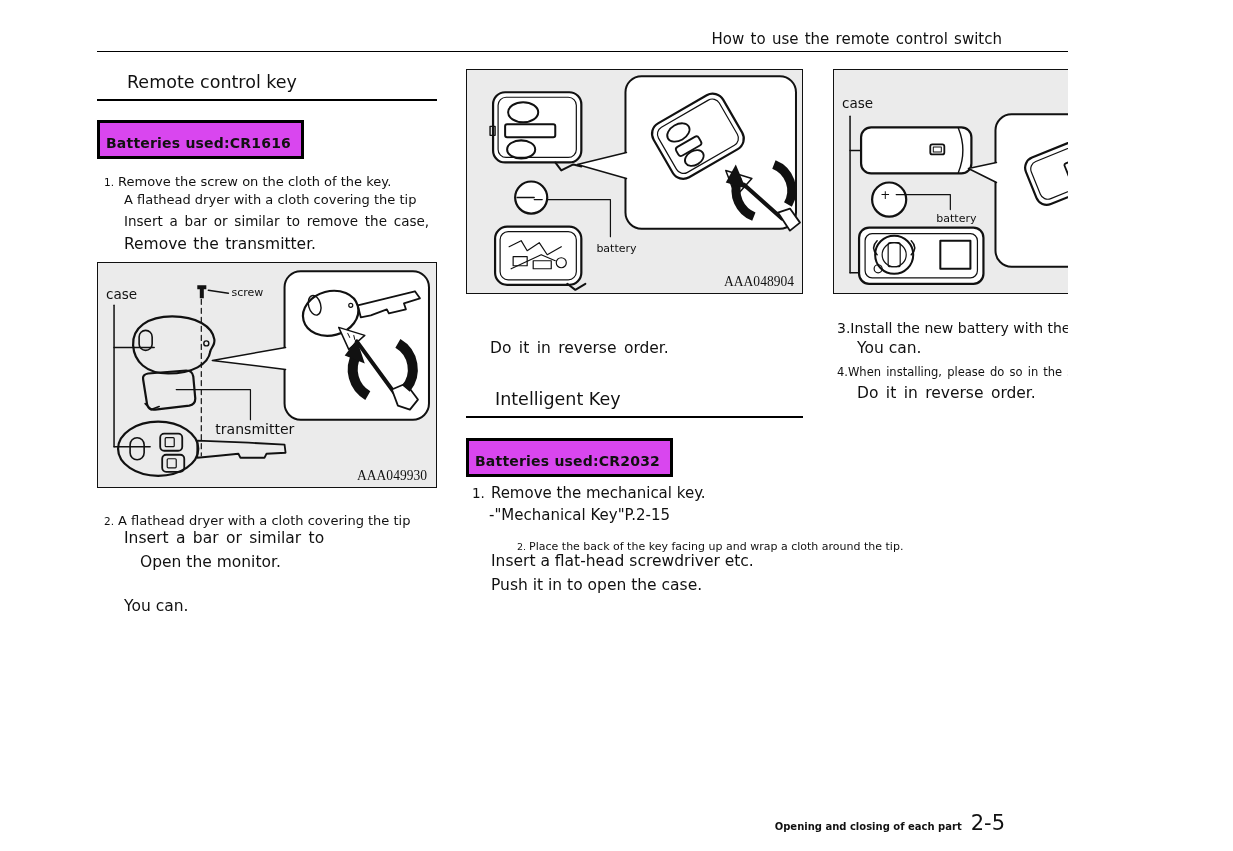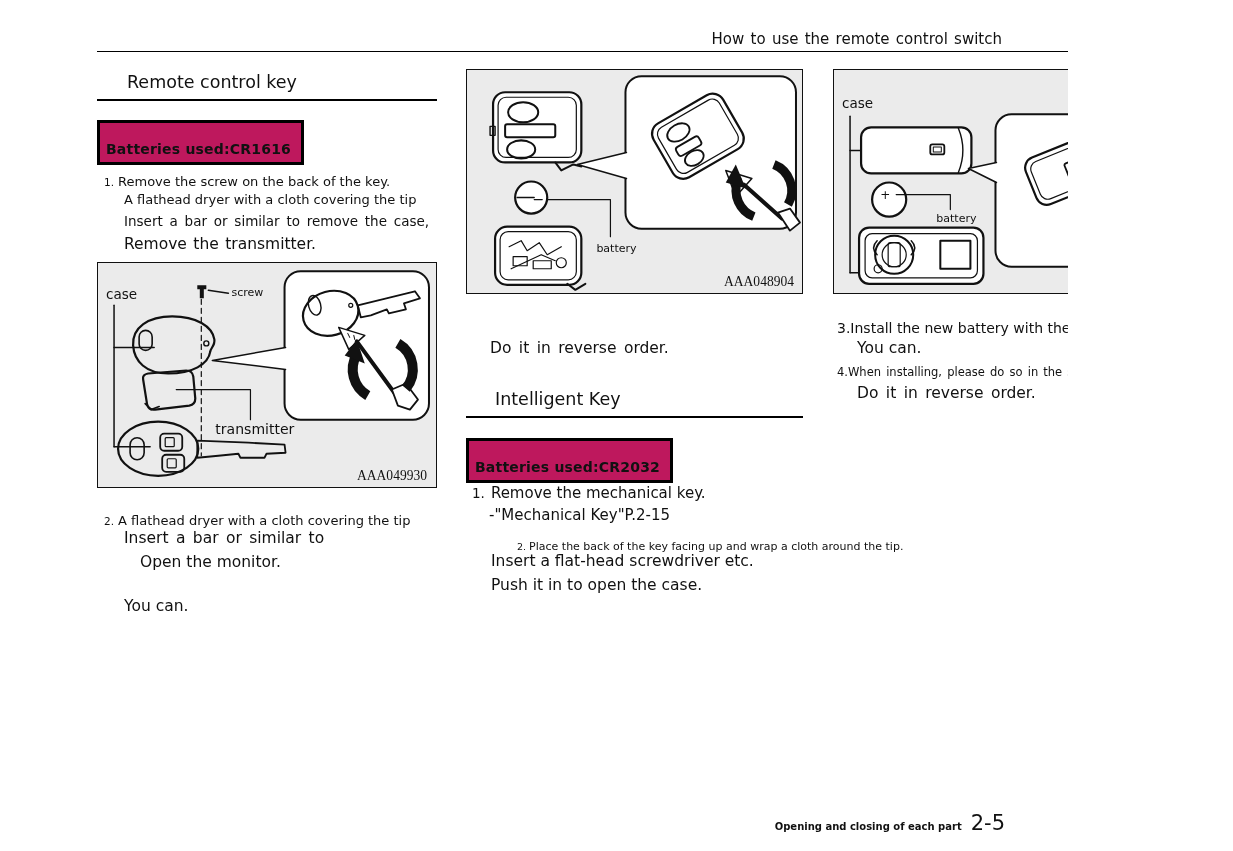--- a/index.html
+++ b/index.html
@@ -12,22 +12,22 @@
   .sz135{font-size:13.5px;}
   .sz14{font-size:14px;}
   .sz15{font-size:15px;}
   .sz155{font-size:15.5px;}
   .h1{font-size:17.5px;margin-left:28px;}
   .ws1{word-spacing:1.5px;}
   .ws2{word-spacing:2.5px;}
   .num-sm{font-size:10.5px;margin-right:4px;}
   .num-xs{font-size:9.5px;margin-right:3px;}
   .rule{position:absolute;background:#000;}
-  .bbox{position:absolute;border:3px solid #000;background:#be185d;font-weight:bold;
-        font-size:14px;padding:18px 10px 5px 6px;letter-spacing:0.2px;}
+  .bbox{position:absolute;border:3px solid #000;background:#d946ef;font-weight:bold;
+        font-size:14px;padding:12px 10px 5px 6px;letter-spacing:0.2px;}
   .fig{position:absolute;background:#ebebeb;border:1.6px solid #111;box-sizing:border-box;}
   .fig svg{display:block;width:100%;height:100%;}
   svg text{font-family:"DejaVu Sans","Liberation Sans",sans-serif;fill:#111;stroke:none;}
   .fig-code{font-family:"Liberation Serif","DejaVu Serif",serif;font-size:13.5px;}
   .tab{position:absolute;left:1183px;top:100px;width:50px;height:43px;background:#000;
        color:#fff;font-size:29px;font-weight:bold;display:flex;align-items:center;justify-content:center;}
   .footer{position:absolute;right:63px;top:811px;display:flex;align-items:baseline;gap:9px;}
   .footer .sec{font-size:10px;font-weight:bold;}
   .footer .pg{font-size:21px;}
 </style>
@@ -39,21 +39,21 @@
   <div class="t sz15 ws1" style="right:66px;top:31px;left:auto;">How to use the remote control switch</div>
   <div class="rule" style="left:97px;top:51px;width:1071px;height:1.2px;"></div>
 
   <div class="tab">2</div>
 
   <div class="t h1" style="left:99px;top:72px;">Remote control key</div>
   <div class="rule" style="left:97px;top:99px;width:340px;height:1.8px;"></div>
 
   <div class="bbox" style="left:97px;top:120px;">Batteries used:CR1616</div>
 
-  <div class="t" style="left:104px;top:172px;"><span class="num-sm">1.</span><span class="sz13">Remove the screw on the back of the key.</span></div>
+  <div class="t" style="left:104px;top:172px;"><span class="num-sm">1.</span><span class="sz13">Remove the screw on the cloth of the key.</span></div>
   <div class="t sz13" style="left:124px;top:193px;">A flathead dryer with a cloth covering the tip</div>
   <div class="t sz135 ws2" style="left:124px;top:214px;">Insert a bar or similar to remove the case,</div>
   <div class="t sz155 ws1" style="left:124px;top:236px;">Remove the transmitter.</div>
 
   <div class="fig" style="left:97px;top:262px;width:340px;height:226px;">
     <svg viewBox="0 0 337 223">
       <g stroke="#111" fill="none" stroke-width="1.5" stroke-linecap="round" stroke-linejoin="round">
 
         <line x1="16" y1="42" x2="16" y2="183"></line>
         <line x1="16" y1="84" x2="56" y2="84"></line>

